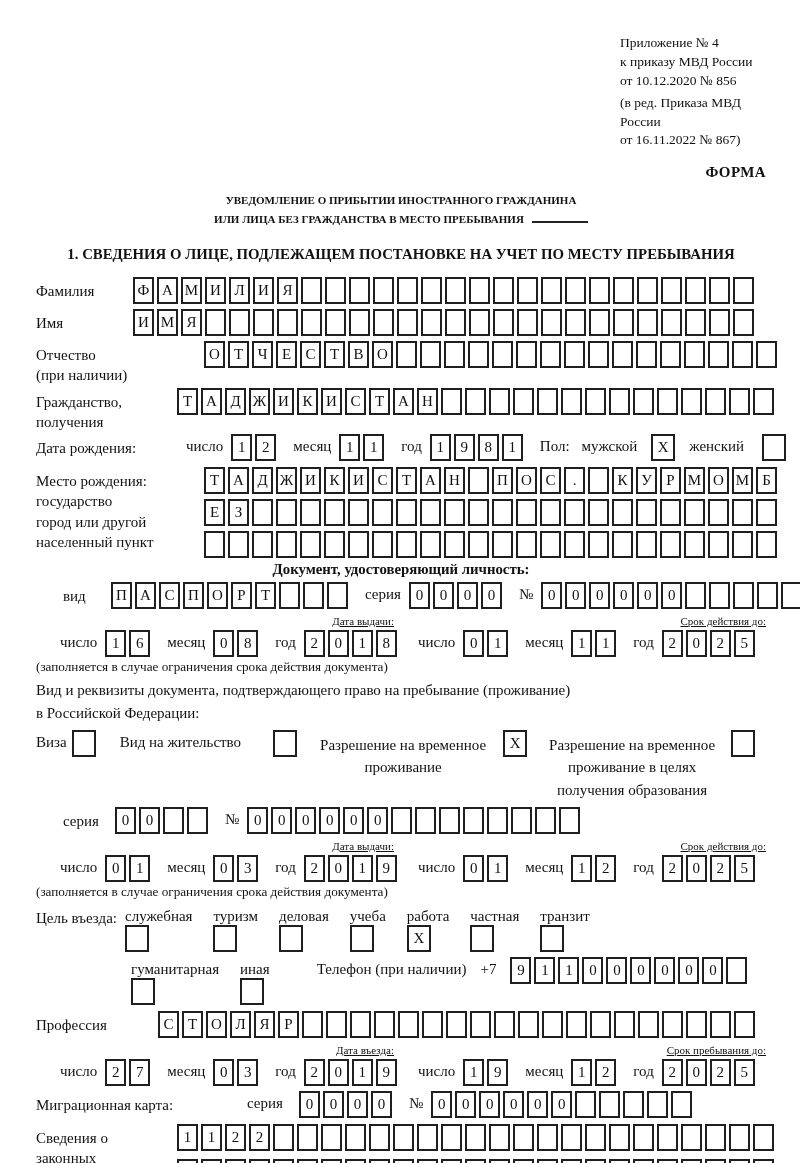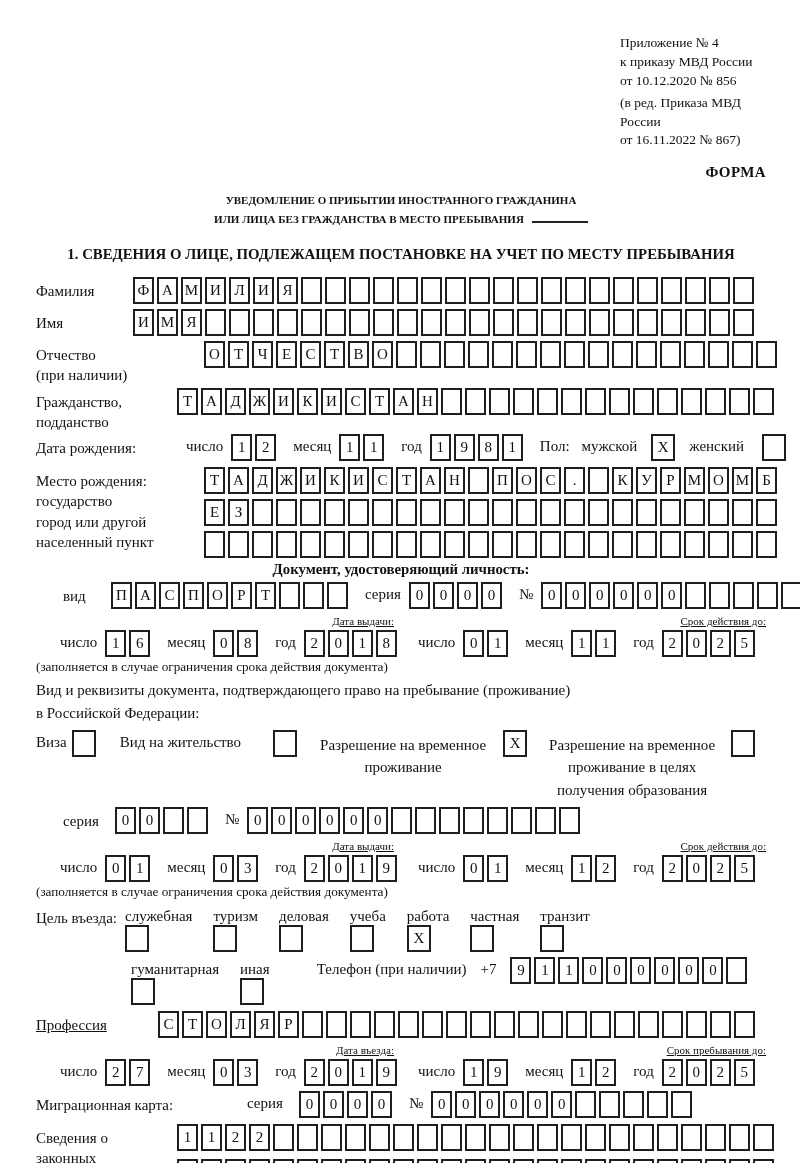--- a/index.html
+++ b/index.html
@@ -12,21 +12,21 @@
   .forma { text-align:right; font-weight:bold; margin-top:14px; font-size:15px; letter-spacing:.4px; }
 
   .title { text-align:center; font-weight:bold; font-size:11px; line-height:1.45; margin-top:12px; }
   .blank-line { display:inline-block; width:56px; border-bottom:2px solid #222; height:14px; margin-left:8px; }
 
   .sec-heading { text-align:center; font-weight:bold; font-size:14.8px; margin-top:18px; margin-bottom:14px; }
 
   .row { display:flex; align-items:flex-start; margin-bottom:5px; }
   .lbl { flex:none; padding-top:4px; line-height:1.35; }
   .w97 { width:97px; } .w168 { width:168px; } .w141 { width:141px; }
-  .w122 { width:122px;text-decoration:underline; } .w211 { width:211px; }
+  .w122 { width:122px; } .w211 { width:211px; }
   .cells { display:flex; flex-wrap:nowrap; }
   .cell { flex:none; width:21px; height:27px; border:2px solid #1f1f1f; margin-right:3px;
           display:flex; align-items:center; justify-content:center; font-size:15px; }
   .cb { flex:none; width:24px; height:27px; border:2px solid #1f1f1f;
         display:flex; align-items:center; justify-content:center; font-size:15px; }
   .stack > div { margin-bottom:5px; }
   .stack > div:last-child { margin-bottom:0; }
 
   .dategroup { display:flex; }
   .dlbl { flex:none; padding:4px 8px 0 14px; }
@@ -171,21 +171,21 @@
         <span class="cell"></span>
         <span class="cell"></span>
         <span class="cell"></span>
         <span class="cell"></span>
       </div>
   </div>
 
   <div class="row" style="margin-bottom:2px">
     <div class="lbl w141">
       <div>Гражданство,</div>
-      <div>подданство</div>
+      <div>получения</div>
     </div>
     <div class="cells">
         <span class="cell">Т</span>
         <span class="cell">А</span>
         <span class="cell">Д</span>
         <span class="cell">Ж</span>
         <span class="cell">И</span>
         <span class="cell">К</span>
         <span class="cell">И</span>
         <span class="cell">С</span>

